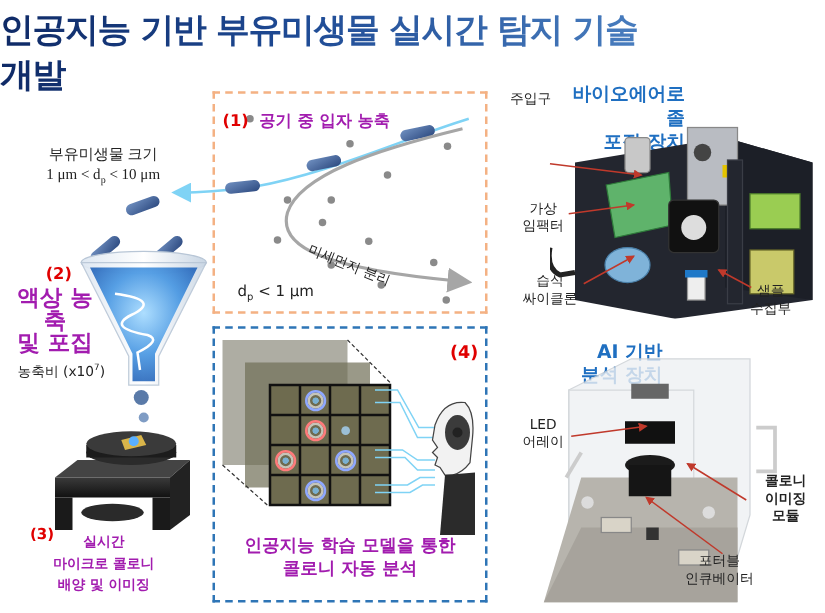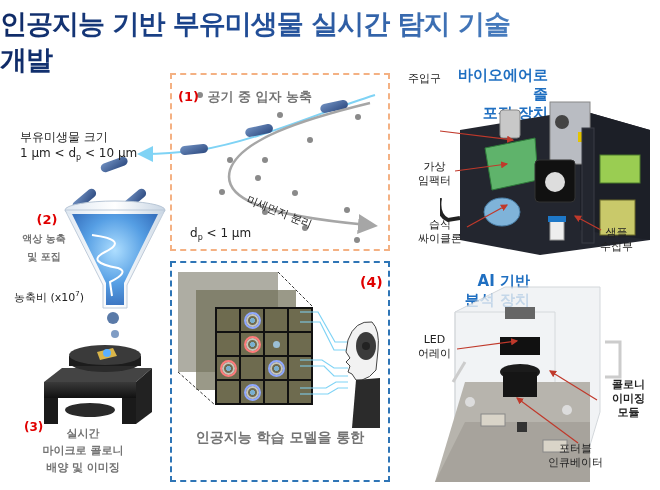--- a/index.html
+++ b/index.html
@@ -14,21 +14,21 @@
     font-size: 27px; font-weight: bold; letter-spacing: -1px;
     background: linear-gradient(90deg, #0f2a66 0%, #1e4a94 45%, #4a7fc0 100%);
     -webkit-background-clip: text; background-clip: text; color: transparent;
   }
 
   
   .box-orange { left: 170px; top: 73px; width: 220px; height: 178px; border: 2px dashed #f4b183; }
   .box-blue { left: 170px; top: 261px; width: 220px; height: 221px; border: 2px dashed #2e75b6; }
 
   .step-num { color: #e00000; font-weight: bold; }
-  .lbl { font-weight: bold; color: #737373; }
+  .lbl { font-weight: bold; color: #a21caf; }
   .plain { color: #222; }
 
   .blue-head { color: #1f6fc1; font-weight: bold; font-size: 15px; text-align: right; line-height: 19px; margin-left: 48px; }
 
   .callout { font-size: 11px; color: #222; line-height: 14px; text-align: center; }
 
   
   .photo { overflow: hidden; }
 </style>
 </head>
@@ -169,29 +169,29 @@
     <path d="M0,66 L24,66 L34,76 L48,76"></path>
     <path d="M0,88 L26,88 L36,82 L48,82"></path>
     <path d="M0,94 L28,94 L38,88 L48,88"></path>
   </g>
   <path d="M48,40 Q55,20 72,22 Q80,30 78,50 L76,70 Q70,78 62,80 L56,80 L52,74 L48,72 L50,66 L46,62 L50,58 L46,52 Z" fill="#f2f2f2" stroke="#444"></path>
   <ellipse cx="66" cy="46" rx="10" ry="14" fill="#3b3b3b"></ellipse>
   <circle cx="66" cy="46" r="4" fill="#222"></circle>
   <path d="M56,80 L52,128 L80,128 L80,78 Z" fill="#2b2b2b"></path>
 </svg>
 
-<div class="abs plain" style="left:20px;top:129px;width:125px;text-align:left;font-size:12px;line-height:16px;">
+<div class="abs plain" style="left:20px;top:115px;width:125px;text-align:center;font-size:12px;line-height:16px;font-family:Liberation Serif, serif;">
   <div>부유미생물 크기</div>
   <div><span>1 μm &lt;  d</span><sub style="font-size:8px">p</sub><span> &lt; 10 μm</span></div>
 </div>
 
 <div class="abs" style="left:22px;top:212px;width:50px;text-align:center;font-size:13px;">
   <span class="step-num">(2)</span>
 </div>
-<div class="abs lbl" style="left:8px;top:230px;width:72px;text-align:center;font-size:10px;line-height:18px;">
+<div class="abs lbl" style="left:8px;top:230px;width:72px;text-align:center;font-size:18px;line-height:18px;">
   <div>액상 농축</div>
   <div>및 포집</div>
 </div>
 <div class="abs plain" style="left:14px;top:290px;font-size:11px;">
   <span>농축비 (x10</span><sup style="font-size:7px">7</sup><span>)</span>
 </div>
 
 <div class="abs" style="left:24px;top:420px;font-size:12px;">
   <span class="step-num">(3)</span>
 </div>
@@ -208,20 +208,21 @@
 <div class="abs plain" style="left:250px;top:192px;font-size:11px;transform:rotate(22deg);transform-origin:left top;">미세먼지 분리</div>
 <div class="abs plain" style="left:190px;top:226px;font-size:12px;">
   <span>d</span><sub style="font-size:8px">p</sub><span> &lt; 1 μm</span>
 </div>
 
 <div class="abs" style="left:360px;top:274px;font-size:14px;">
   <span class="step-num">(4)</span>
 </div>
 <div class="abs lbl" style="left:172px;top:428px;width:216px;text-align:center;font-size:14px;line-height:18px;">
   <div>인공지능 학습 모델을 통한</div>
+  <div>콜로니 자동 분석</div>
 </div>
 
 <div class="abs blue-head" style="left:400px;top:66px;width:100px;">
   <div>바이오에어로졸</div>
   <div>포집 장치</div>
 </div>
 
 <svg class="abs photo" style="left:440px;top:90px;" width="220" height="165">
   <path d="M20,40 L140,20 L210,40 L210,150 L100,165 L20,150 Z" fill="#23262f"></path>
   <path d="M140,20 L210,40 L210,150 L140,140 Z" fill="#1c1f27"></path>

